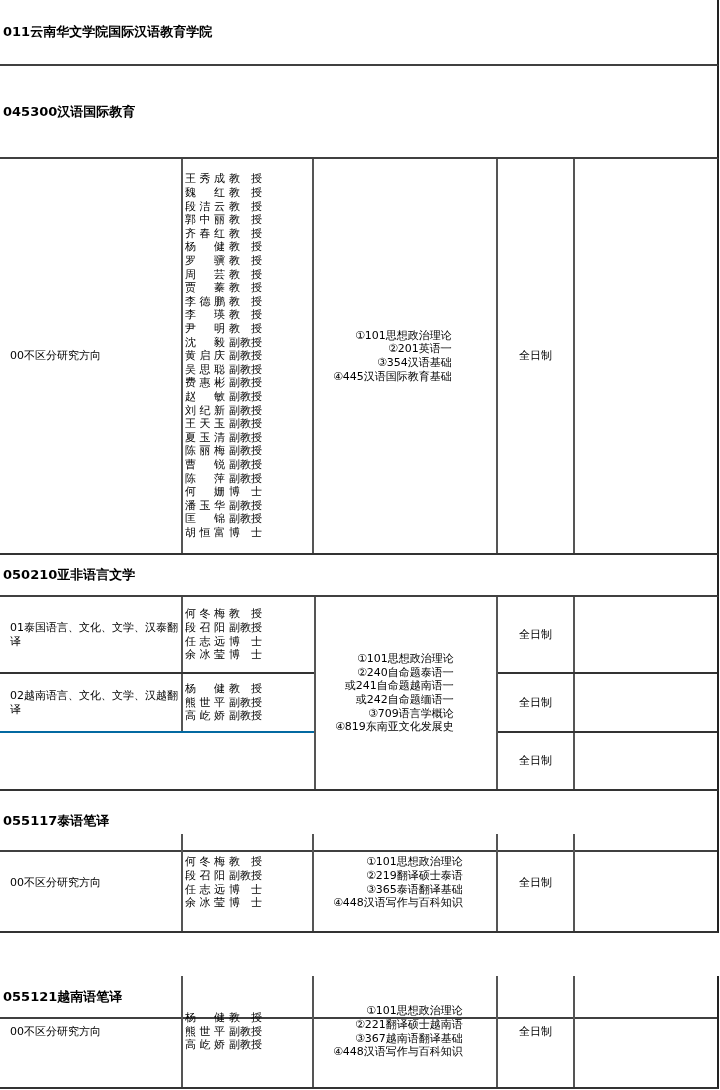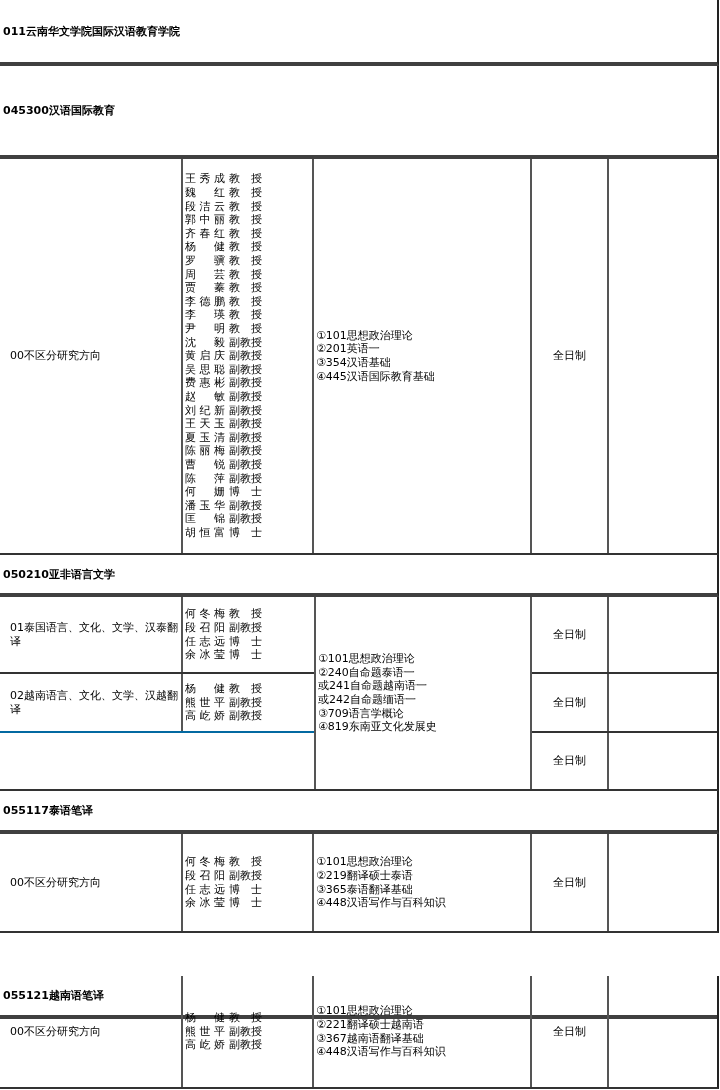--- a/index.html
+++ b/index.html
@@ -1,25 +1,25 @@
 <!DOCTYPE html>
 <html><head>
 <meta charset="utf-8">
 <style>
   html, body { margin: 0; padding: 0; background: #ffffff; }
   body { width: 720px; height: 1090px; overflow: hidden; font-family: "DejaVu Sans", "Liberation Sans", sans-serif; color: #000; }
   .sheet { position: relative; width: 720px; height: 1090px; }
   .row { position: absolute; left: 0; width: 719px; box-sizing: border-box; border-right: 2px solid #222; }
-  .hdr { display: flex; align-items: center; padding-left: 3px; font-weight: bold; font-size: 11px; border-bottom: 4px solid #404040; }
+  .hdr { display: flex; align-items: center; padding-left: 3px; font-weight: bold; font-size: 13px; border-bottom: 2px solid #404040; }
   .grid { display: flex; border-bottom: 2px solid #333; }
   .cell { box-sizing: border-box; border-right: 2px solid #555; display: flex; align-items: center; font-size: 11px; line-height: 13.6px; }
   .cell:last-child { border-right: none; }
   .c1 { width: 183px; padding-left: 10px; }
   .c2 { width: 131px; padding-left: 2px; }
-  .c3 { width: 218px; padding-left: 2px; }
+  .c3 { width: 184px; padding-left: 19px; text-align: right; }
   .c4 { width: 77px; justify-content: center; }
   .c5 { flex: 1; }
   .list { display: flex; flex-direction: column; }
   .tname { display: inline-block; width: 40px; text-align: justify; text-align-last: justify; margin-right: 4px; }
   .ttitle { display: inline-block; width: 33px; text-align: justify; text-align-last: justify; }
   .subrow { display: flex; box-sizing: border-box; }
 </style>
 </head>
 <body>
 
@@ -141,21 +141,21 @@
       </div>
       <div class="subrow" style="flex:1;">
         <div class="cell c4">
             <span>全日制</span>
           </div>
         <div class="cell c5"></div>
       </div>
     </div>
   </div>
 
-  <div class="row hdr" style="top:791px;height:43px;">
+  <div class="row hdr" style="top:791px;height:61px;">
     <span>055117泰语笔译</span>
   </div>
 
   <div class="row grid" style="top:834px;height:99px;">
     <div class="cell c1">
         <span>00不区分研究方向</span>
       </div>
     <div class="cell c2">
         <div class="list" id="t-2-0">
           <div><span class="tname">何冬梅</span><span class="ttitle">教授</span></div>

